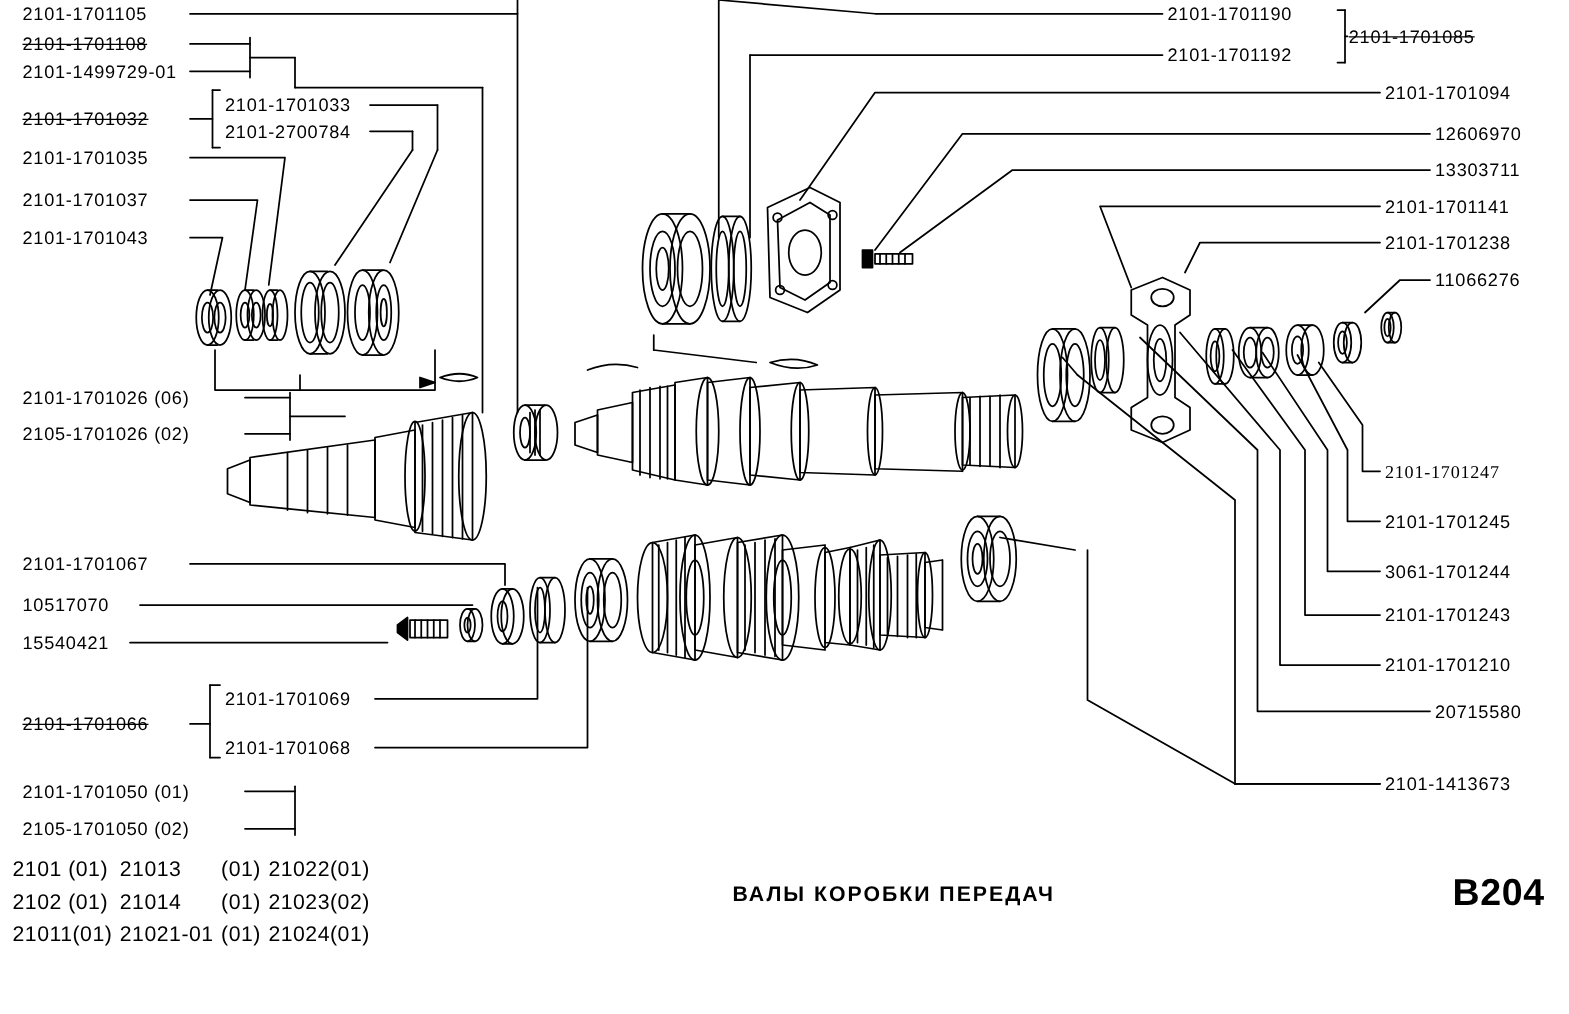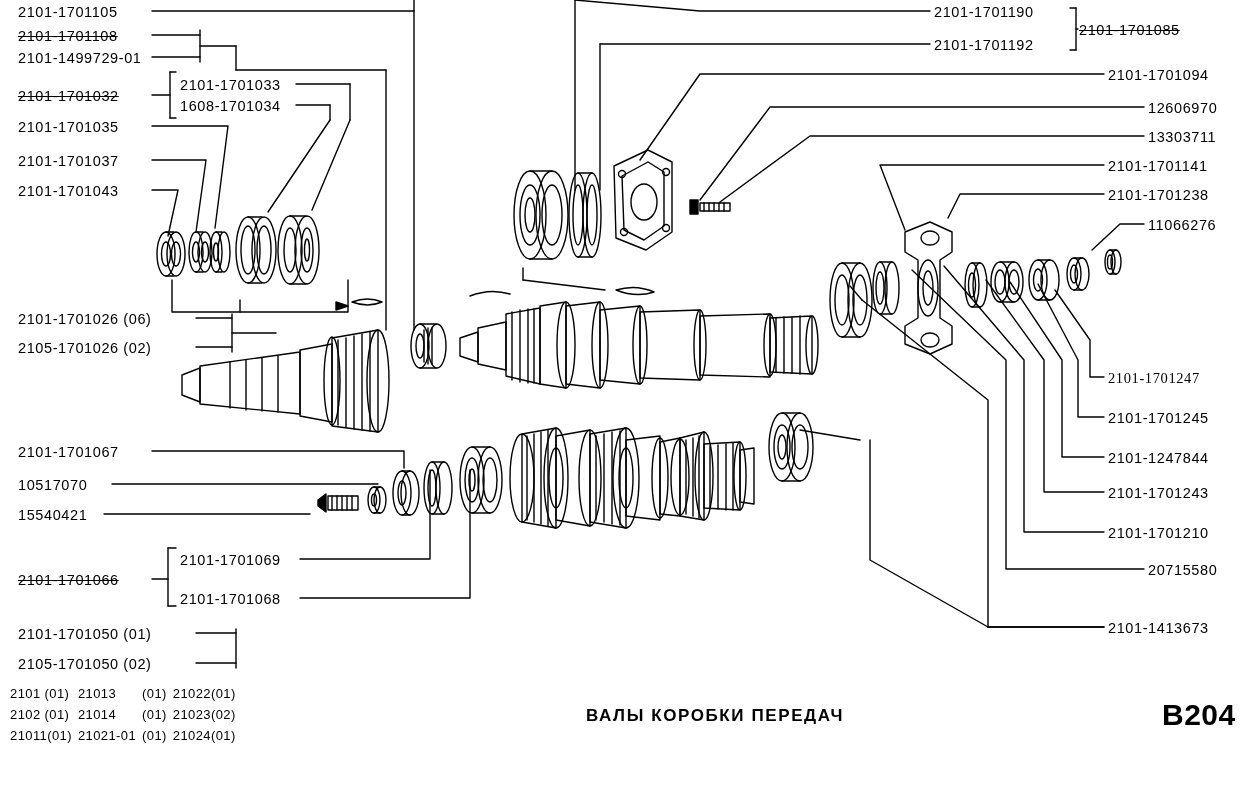--- a/index.html
+++ b/index.html
@@ -50,21 +50,21 @@
     font-family: "Liberation Sans", sans-serif;
     font-size: 30px;
     font-weight: 700;
     letter-spacing: 0.5px;
     color: #000;
     white-space: nowrap;
   }
   .tbl {
     position: absolute;
     font-family: "Liberation Sans", sans-serif;
-    font-size: 13px;
+    font-size: 17px;
     letter-spacing: 0.4px;
     color: #000;
     border-collapse: collapse;
   }
   .tbl td {
     padding: 0 6px 6px 0;
     white-space: nowrap;
   }
 </style>
 </head>
@@ -372,21 +372,21 @@
       <ellipse cx="800" cy="447" rx="13" ry="34"></ellipse>
       <ellipse cx="800" cy="447" rx="8" ry="22"></ellipse>
     </g>
   </svg>
 
   <div>
     <div class="lbl" style="left:18px;top:4px;">2101-1701105</div>
     <div class="lbl strike" style="left:18px;top:28px;">2101-1701108</div>
     <div class="lbl" style="left:18px;top:50px;">2101-1499729-01</div>
     <div class="lbl" style="left:180px;top:77px;">2101-1701033</div>
-    <div class="lbl" style="left:180px;top:98px;">1608-1701034</div>
+    <div class="lbl" style="left:180px;top:98px;">2101-2700784</div>
     <div class="lbl strike" style="left:18px;top:88px;">2101-1701032</div>
     <div class="lbl" style="left:18px;top:119px;">2101-1701035</div>
     <div class="lbl" style="left:18px;top:153px;">2101-1701037</div>
     <div class="lbl" style="left:18px;top:183px;">2101-1701043</div>
     <div class="lbl" style="left:18px;top:311px;">2101-1701026 (06)</div>
     <div class="lbl" style="left:18px;top:340px;">2105-1701026 (02)</div>
     <div class="lbl" style="left:18px;top:444px;">2101-1701067</div>
     <div class="lbl" style="left:18px;top:477px;">10517070</div>
     <div class="lbl" style="left:18px;top:507px;">15540421</div>
     <div class="lbl" style="left:180px;top:552px;">2101-1701069</div>
@@ -401,21 +401,21 @@
     <div class="lbl" style="left:934px;top:37px;">2101-1701192</div>
     <div class="lbl strike" style="left:1079px;top:22px;">2101-1701085</div>
     <div class="lbl" style="left:1108px;top:67px;">2101-1701094</div>
     <div class="lbl" style="left:1148px;top:100px;">12606970</div>
     <div class="lbl" style="left:1148px;top:129px;">13303711</div>
     <div class="lbl" style="left:1108px;top:158px;">2101-1701141</div>
     <div class="lbl" style="left:1108px;top:187px;">2101-1701238</div>
     <div class="lbl" style="left:1148px;top:217px;">11066276</div>
     <div class="lbl" style="left:1108px;top:370px;font-family:Liberation Serif, serif;">2101-1701247</div>
     <div class="lbl" style="left:1108px;top:410px;">2101-1701245</div>
-    <div class="lbl" style="left:1108px;top:450px;">2101-1247844</div>
+    <div class="lbl" style="left:1108px;top:450px;">3061-1701244</div>
     <div class="lbl" style="left:1108px;top:485px;">2101-1701243</div>
     <div class="lbl" style="left:1108px;top:525px;">2101-1701210</div>
     <div class="lbl" style="left:1148px;top:562px;">20715580</div>
     <div class="lbl" style="left:1108px;top:620px;">2101-1413673</div>
   </div>
 
   <div class="title" style="left:586px;top:706px;">ВАЛЫ КОРОБКИ ПЕРЕДАЧ</div>
 
   <div class="plate" style="left:1162px;top:698px;">B204</div>
 

